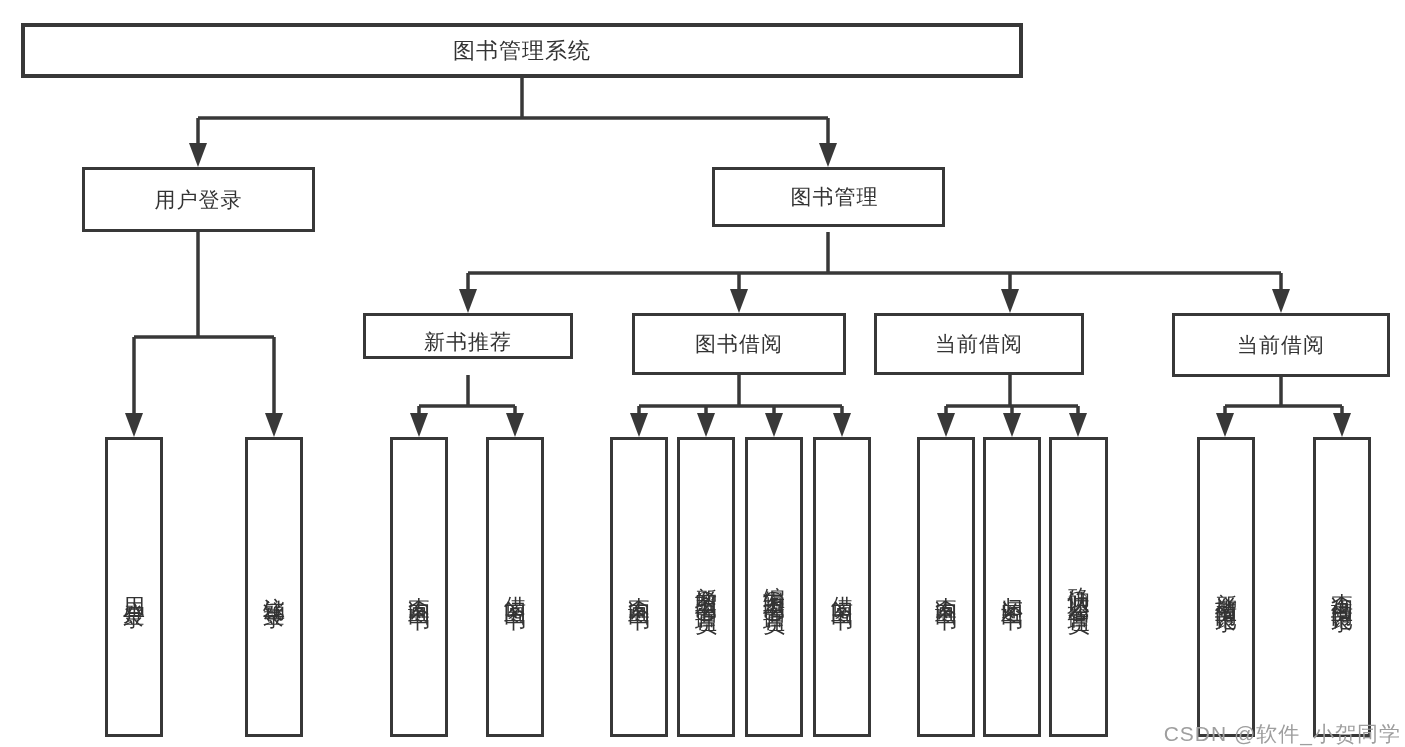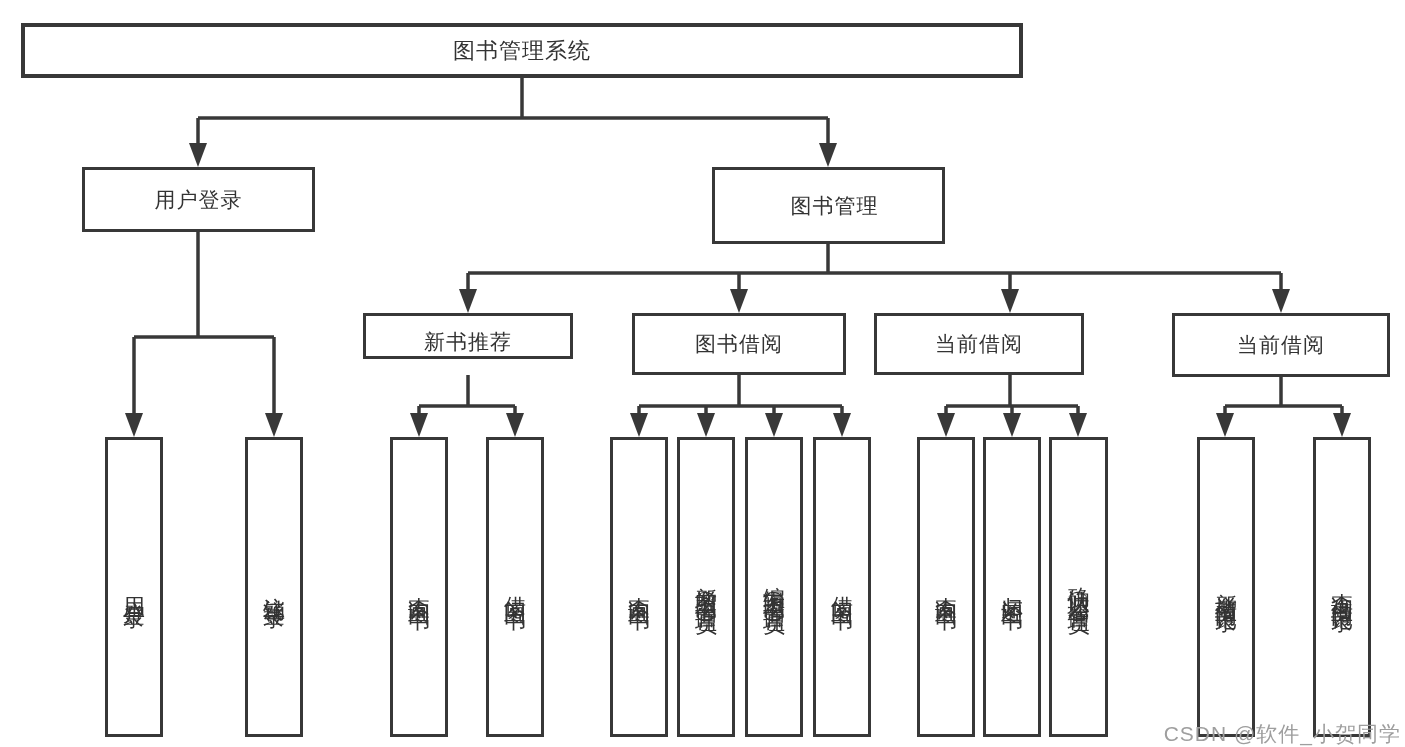--- a/index.html
+++ b/index.html
@@ -113,21 +113,21 @@
       <polygon points="1333,413 1351,413 1342,437" fill="var(--line)"></polygon>
     </svg>
 
   <div class="node h root" style="left:21px;top:13px;width:1002px;height:55px;margin-top:10px;">
     <span class="label">图书管理系统</span>
   </div>
 
   <div class="node h" style="left:82px;top:167px;width:233px;height:65px;">
     <span class="label">用户登录</span>
   </div>
-  <div class="node h" style="left:712px;top:167px;width:233px;height:77px;padding-left:12px;">
+  <div class="node h" style="left:712px;top:167px;width:233px;height:60px;padding-left:12px;">
     <span class="label">图书管理</span>
   </div>
 
   <div class="node h" style="left:363px;top:313px;width:210px;height:46px;align-items:flex-end;">
     <span class="label">新书推荐</span>
   </div>
   <div class="node h" style="left:632px;top:313px;width:214px;height:62px;">
     <span class="label">图书借阅</span>
   </div>
   <div class="node h" style="left:874px;top:313px;width:210px;height:62px;">

